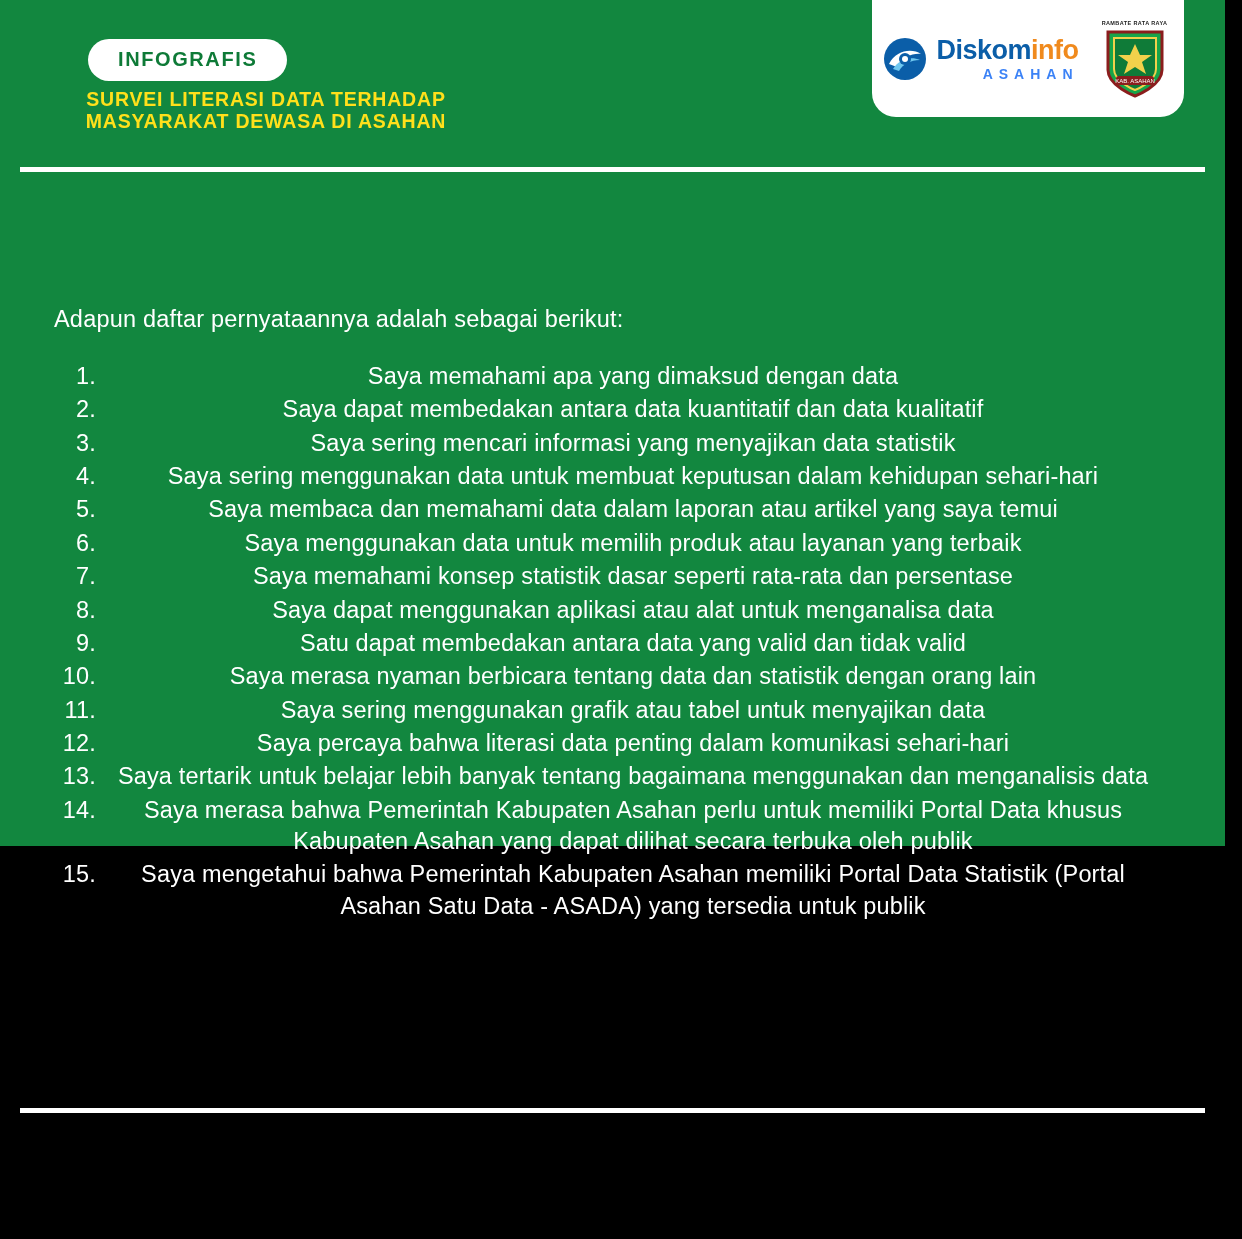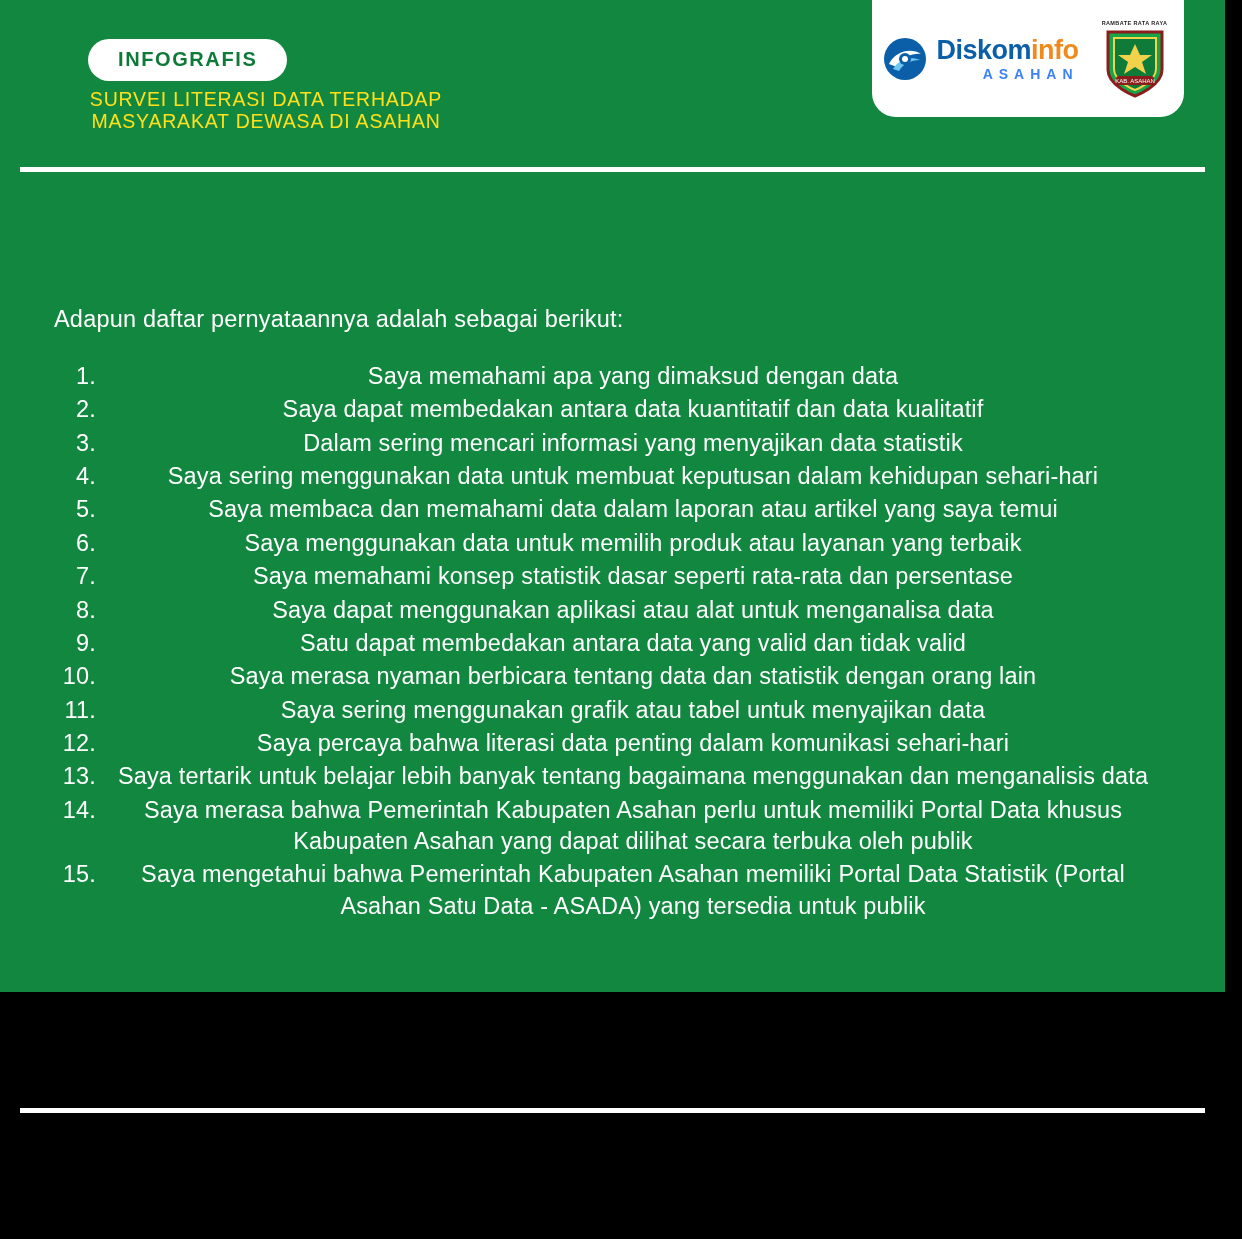--- a/index.html
+++ b/index.html
@@ -21,21 +21,21 @@
     height: 1239px;
     background: #000000;
   }
 
   
   .canvas {
     position: absolute;
     left: 0;
     top: 0;
     width: 1225px;
-    height: 992px;
+    height: 846px;
     background: #12873F;
   }
 
   
   .header {
     position: absolute;
     left: 0;
     top: 0;
     width: 1225px;
     height: 172px;
@@ -55,21 +55,21 @@
     font-family: "Liberation Sans", sans-serif;
   }
 
   .header-title {
     position: absolute;
     left: 56px;
     top: 88px;
     width: 420px;
     color: #FFE01B;
     font-size: 19.5px;
-    font-weight: normal;
+    font-weight: bold;
     line-height: 1.13;
     letter-spacing: 0.8px;
     text-align: center;
     text-transform: uppercase;
   }
 
   
   .logo-card {
     position: absolute;
     left: 872px;
@@ -251,21 +251,21 @@
       <p class="lead">Adapun daftar pernyataannya adalah sebagai berikut:</p>
 
       <ol class="statements">
         <li class="single">
             <span class="txt">Saya memahami apa yang dimaksud dengan data</span>
           </li>
         <li class="single">
             <span class="txt">Saya dapat membedakan antara data kuantitatif dan data kualitatif</span>
           </li>
         <li class="single">
-            <span class="txt">Dalam sering mencari informasi yang menyajikan data statistik</span>
+            <span class="txt">Saya sering mencari informasi yang menyajikan data statistik</span>
           </li>
         <li class="single">
             <span class="txt">Saya sering menggunakan data untuk membuat keputusan dalam kehidupan sehari-hari</span>
           </li>
         <li class="single">
             <span class="txt">Saya membaca dan memahami data dalam laporan atau artikel yang saya temui</span>
           </li>
         <li class="single">
             <span class="txt">Saya menggunakan data untuk memilih produk atau layanan yang terbaik</span>
           </li>

